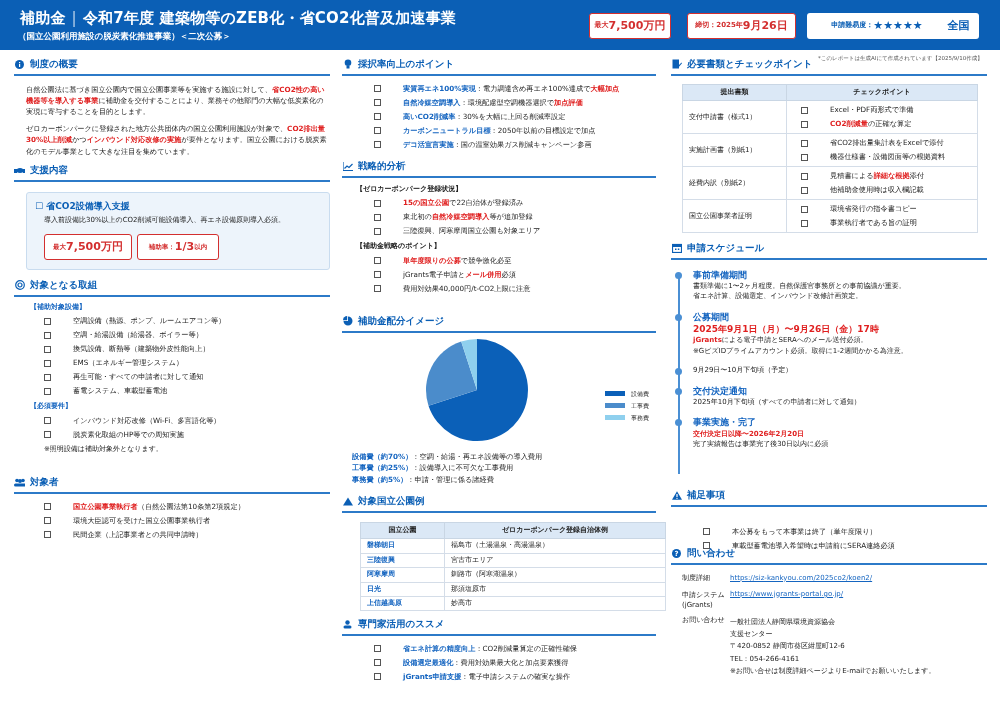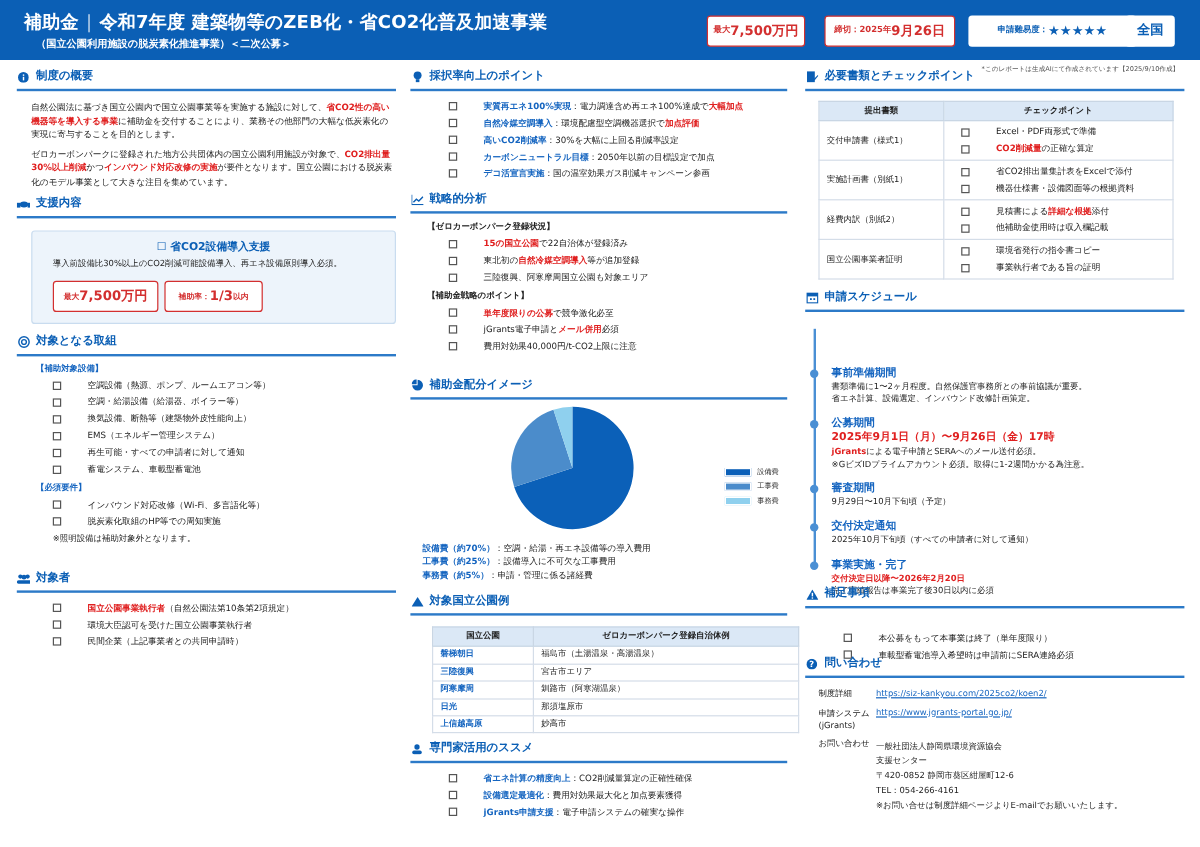--- a/index.html
+++ b/index.html
@@ -1,40 +1,40 @@
 <!DOCTYPE html>
 <html><head>
 <meta charset="utf-8">
 <style>
 *{box-sizing:border-box;margin:0;padding:0;}
 body{width:1000px;height:706px;overflow:hidden;background:#fff;font-family:"DejaVu Sans","Liberation Sans",sans-serif;color:#222;font-size:7.5px;line-height:1.35;}
 .header{position:absolute;left:0;top:0;width:1000px;height:50px;background:#0b5fb5;}
 .h-title{position:absolute;left:20px;top:8px;color:#fff;font-size:15px;font-weight:bold;letter-spacing:0.2px;white-space:nowrap;}
 .h-title .sep{display:inline-block;margin:0 6px;opacity:.7;font-weight:normal;}
-.h-sub{position:absolute;left:30px;top:31px;color:#fff;font-size:8.5px;font-weight:bold;white-space:nowrap;font-family:Liberation Serif, serif;}
+.h-sub{position:absolute;left:18px;top:31px;color:#fff;font-size:8.5px;font-weight:bold;white-space:nowrap;}
 .badge{position:absolute;top:13px;height:26px;background:#fff;border-radius:3px;display:flex;align-items:center;justify-content:center;white-space:nowrap;font-weight:bold;}
 .badge.red{border:1.5px solid #d32f2f;color:#d32f2f;}
 .badge .sm{font-size:7px;}
 .badge .lg{font-size:12px;}
 .badge.blue{color:#0b5fb5;}
 .note{position:absolute;left:818px;top:55px;font-size:5.5px;color:#555;white-space:nowrap;}
 .sec{position:absolute;}
 .sec-h{display:flex;align-items:center;gap:5px;color:#0b5fb5;font-weight:bold;font-size:9.5px;padding-bottom:3px;border-bottom:2px solid #2c7ac8;}
 .sec-h .ic{width:11px;height:11px;display:inline-flex;align-items:center;justify-content:center;}
 .para{font-size:7.2px;color:#222;line-height:1.55;}
 .red{color:#e02020;font-weight:bold;}
 .blue{color:#1565c0;font-weight:bold;}
 .chk{display:flex;align-items:center;gap:22px;font-size:7.2px;height:14px;white-space:nowrap;}
 .box{width:7px;height:7px;border:1px solid #555;display:inline-block;flex:none;}
 .sub-h{font-size:7px;font-weight:bold;color:#1565c0;margin:4px 0 2px 0;}
 .sub-hk{font-size:7px;font-weight:bold;color:#222;margin:4px 0 2px 0;}
 table{border-collapse:collapse;}
 .tbl th{background:#dbe8f6;font-weight:bold;font-size:7px;border:1px solid #c9d6e4;padding:3px;}
 .tbl td{border:1px solid #d4dde8;font-size:7px;padding:2px 6px;}
-.tl-item{position:relative;padding-left:22px;margin-bottom:6px;margin-top:36px;}
+.tl-item{position:relative;padding-left:22px;margin-bottom:6px;}
 .tl-dot{position:absolute;left:4px;top:3px;width:7px;height:7px;border-radius:50%;background:#4a8fd4;}
 .tl-h{color:#1565c0;font-weight:bold;font-size:9px;}
 .tl-t{font-size:7px;line-height:1.5;}
 .legend-sw{width:22px;height:7px;display:inline-block;border:1px solid #fff;}
 .link{color:#1565c0;text-decoration:underline;}
 </style>
 </head>
 <body>
 
 <div class="header">
@@ -47,21 +47,21 @@
       <span class="lg" style="font-size:11px">7,500万円</span>
   </div>
   <div class="badge red" style="left:687px;width:109px;">
     <span class="sm">締切：2025年</span>
       <span class="lg" style="font-size:11px">9月26日</span>
   </div>
   <div class="badge blue" style="left:807px;width:140px;">
     <span class="sm">申請難易度：</span>
       <span style="font-size:11px">★★★★★</span>
   </div>
-  <div class="badge blue" style="left:938px;width:41px;font-size:11px;font-family:Liberation Mono, monospace;">全国</div>
+  <div class="badge blue" style="left:938px;width:41px;font-size:11px;">全国</div>
 </div>
 <div class="note">*このレポートは生成AIにて作成されています【2025/9/10作成】</div>
 
 <div class="sec" style="left:14px;top:58px;width:316px;">
   <div class="sec-h">
     <span class="ic">
         <svg width="9" height="9">
           <circle cx="4.5" cy="4.5" r="4.5" fill="#0b5fb5"></circle>
           <rect x="4" y="4" width="1.2" height="3" fill="#fff"></rect>
           <rect x="4" y="2" width="1.2" height="1.2" fill="#fff"></rect>
@@ -82,21 +82,21 @@
     <span class="ic">
         <svg width="12" height="9">
           <rect x="0" y="3" width="3" height="4" fill="#0b5fb5"></rect>
           <rect x="9" y="3" width="3" height="4" fill="#0b5fb5"></rect>
           <ellipse cx="6" cy="4.5" rx="3.5" ry="2.5" fill="#0b5fb5"></ellipse>
         </svg>
       </span>
     <span>支援内容</span>
   </div>
   <div style="margin:10px 0 0 12px;width:304px;height:78px;background:#edf4fb;border:1px solid #c9dcef;border-radius:3px;padding:7px 8px;">
-    <div style="color:#0b5fb5;font-weight:bold;font-size:9px;text-align:center;">☐ 省CO2設備導入支援</div>
+    <div style="color:#0b5fb5;font-weight:bold;font-size:9px;">☐ 省CO2設備導入支援</div>
     <div style="font-size:7px;margin:4px 0 0 9px;">導入前設備比30%以上のCO2削減可能設備導入、再エネ設備原則導入必須。</div>
     <div style="display:flex;gap:5px;margin:9px 0 0 9px;">
       <div style="width:88px;height:26px;border:1.5px solid #d32f2f;border-radius:3px;background:#fff;color:#d32f2f;font-weight:bold;display:flex;align-items:center;justify-content:center;">
           <span style="font-size:6.5px">最大</span>
           <span style="font-size:11px">7,500万円</span>
         </div>
       <div style="width:82px;height:26px;border:1.5px solid #d32f2f;border-radius:3px;background:#fff;color:#d32f2f;font-weight:bold;display:flex;align-items:center;justify-content:center;">
           <span style="font-size:6.5px">補助率：</span>
           <span style="font-size:11px">1/3</span>
           <span style="font-size:6.5px">以内</span>
@@ -466,21 +466,20 @@
     </div>
     <div class="tl-item" style="margin-top:9px">
       <span class="tl-dot"></span>
       <div class="tl-h">公募期間</div>
       <div style="color:#e02020;font-weight:bold;font-size:9px;">2025年9月1日（月）〜9月26日（金）17時</div>
       <div class="tl-t"><span class="red">jGrants</span><span>による電子申請とSERAへのメール送付必須。</span></div>
       <div class="tl-t">※GビズIDプライムアカウント必須。取得に1-2週間かかる為注意。</div>
     </div>
     <div class="tl-item" style="margin-top:9px">
       <span class="tl-dot"></span>
-      <div class="tl-h">審査期間</div>
       <div class="tl-t">9月29日〜10月下旬頃（予定）</div>
     </div>
     <div class="tl-item" style="margin-top:9px">
       <span class="tl-dot"></span>
       <div class="tl-h">交付決定通知</div>
       <div class="tl-t">2025年10月下旬頃（すべての申請者に対して通知）</div>
     </div>
     <div class="tl-item" style="margin-top:9px">
       <span class="tl-dot"></span>
       <div class="tl-h">事業実施・完了</div>

